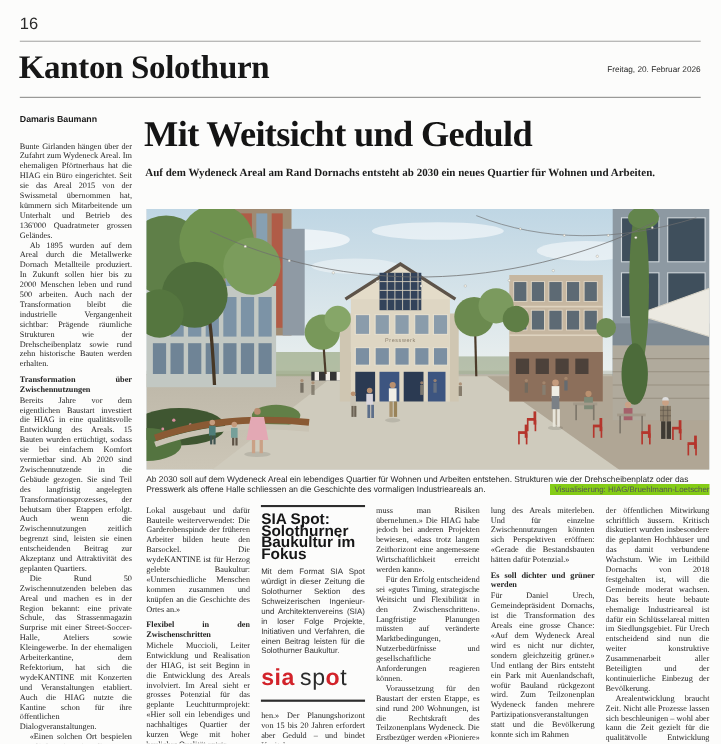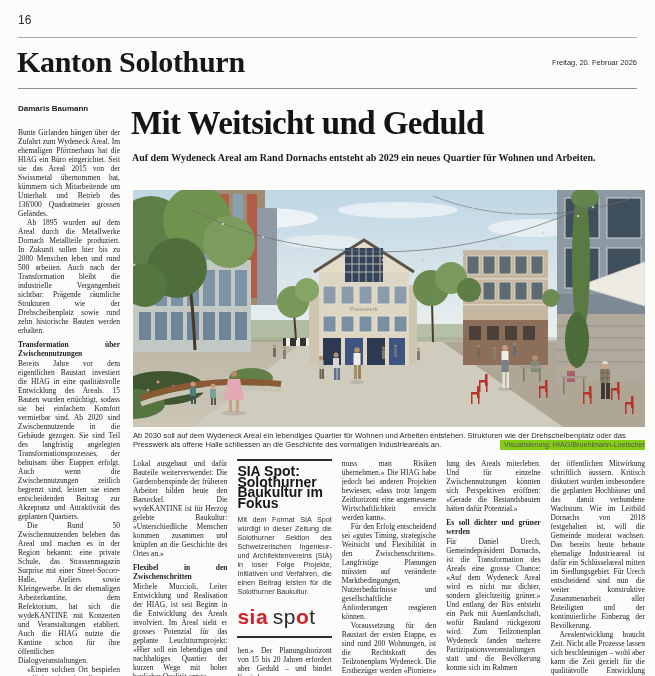--- a/index.html
+++ b/index.html
@@ -7,21 +7,21 @@
   body {
     position: relative;
     background: #fcfcfb;
     color: #1e1e1e;
     font-family: "Liberation Serif", serif;
     overflow: hidden;
   }
   .abs { position:absolute; }
 
   
-  .page-num { left:18px; top:13px; font-family:"Liberation Sans",sans-serif; font-size:12px; color:#2a2a2a; }
+  .page-num { left:18px; top:13px; font-family:"Liberation Sans",sans-serif; font-size:15px; color:#2a2a2a; }
   .rule { left:18px; width:619px; height:1px; background:#a9a9a7; }
   .rule-top { top:37px; }
   .rule-bottom { top:88px; background:#8f8f8d; }
   .section-title { left:17px; top:45px; font-family:"Liberation Serif",serif; font-weight:bold; font-size:30px; letter-spacing:-0.3px; color:#171717; }
   .issue-date { right:18px; top:58px; font-family:"Liberation Sans",sans-serif; font-size:7.5px; color:#2a2a2a; }
 
   
   .headline { left:131px; top:106px; width:516px; font-weight:bold; font-size:33px; letter-spacing:-0.6px; color:#141414; line-height:1.05; }
   .standfirst { left:132px; top:152px; width:512px; font-weight:bold; font-size:10px; color:#1b1b1b; }
 
@@ -54,21 +54,21 @@
 </head>
 <body>
 
 <div class="abs page-num">16</div>
 <div class="abs rule rule-top"></div>
 <div class="abs section-title">Kanton Solothurn</div>
 <div class="abs issue-date">Freitag, 20. Februar 2026</div>
 <div class="abs rule rule-bottom"></div>
 
 <h1 class="abs headline">Mit Weitsicht und Geduld</h1>
-<div class="abs standfirst">Auf dem Wydeneck Areal am Rand Dornachs entsteht ab 2029 ein neues Quartier für Wohnen und Arbeiten.</div>
+<div class="abs standfirst">Auf dem Wydeneck Areal am Rand Dornachs entsteht ab 2030 ein neues Quartier für Wohnen und Arbeiten.</div>
 
 <div class="abs rail bodytext">
   <div class="byline">Damaris Baumann</div>
   <p>Bunte Girlanden hängen über der Zufahrt zum Wydeneck Areal. Im ehemaligen Pförtnerhaus hat die HIAG ein Büro eingerichtet. Seit sie das Areal 2015 von der Swissmetal übernommen hat, kümmern sich Mitarbeitende um Unterhalt und Betrieb des 136'000 Quadratmeter grossen Geländes.</p>
   <p class="ind">Ab 1895 wurden auf dem Areal durch die Metallwerke Dornach Metallteile produziert. In Zukunft sollen hier bis zu 2000 Menschen leben und rund 500 arbeiten. Auch nach der Transformation bleibt die industrielle Vergangenheit sichtbar: Prägende räumliche Strukturen wie der Drehscheibenplatz sowie rund zehn historische Bauten werden erhalten.</p>
   <p class="colsub">Transformation über Zwischennutzungen</p>
   <p>Bereits Jahre vor dem eigentlichen Baustart investiert die HIAG in eine qualitätsvolle Entwicklung des Areals. 15 Bauten wurden ertüchtigt, sodass sie bei einfachem Komfort vermietbar sind. Ab 2020 sind Zwischennutzende in die Gebäude gezogen. Sie sind Teil des langfristig angelegten Transformationsprozesses, der behutsam über Etappen erfolgt. Auch wenn die Zwischennutzungen zeitlich begrenzt sind, leisten sie einen entscheidenden Beitrag zur Akzeptanz und Attraktivität des geplanten Quartiers.</p>
   <p class="ind">Die Rund 50 Zwischennutzenden beleben das Areal und machen es in der Region bekannt: eine private Schule, das Strassenmagazin Surprise mit einer Street-Soccer-Halle, Ateliers sowie Kleingewerbe. In der ehemaligen Arbeiterkantine, dem Refektorium, hat sich die wydeKANTINE mit Konzerten und Veranstaltungen etabliert. Auch die HIAG nutzte die Kantine schon für ihre öffentlichen Dialogveranstaltungen.</p>
   <p class="ind">«Einen solchen Ort bespielen zu dürfen, ist einmalig», sagt Gelgia Herzog vom Verein wydeKANTINE. In Eigenleistung hat der Verein das rustikale</p>
 </div>

